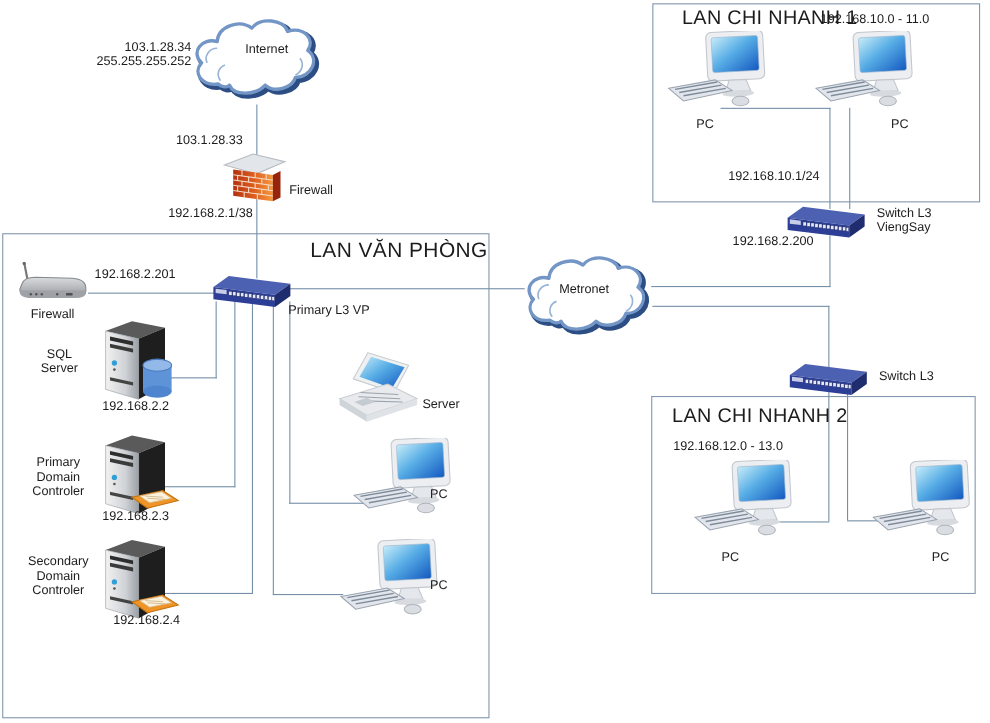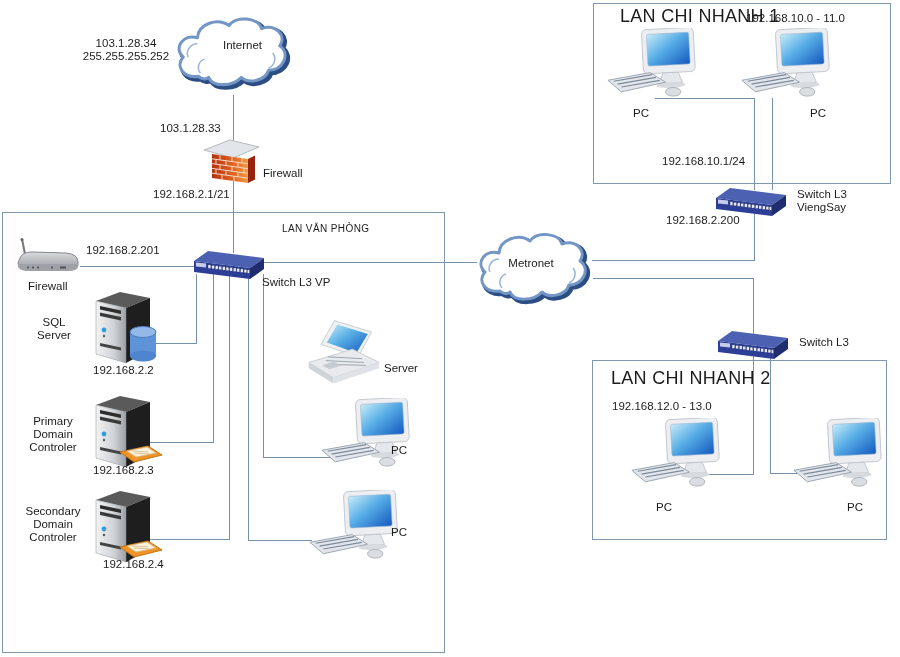--- a/index.html
+++ b/index.html
@@ -3,25 +3,25 @@
 <meta charset="utf-8">
 <style>
   html,body{margin:0;padding:0;background:#ffffff;}
   .canvas{position:relative;width:900px;height:657px;background:#ffffff;
           font-family:"Liberation Sans",sans-serif;color:#1c1c1c;overflow:hidden;}
   .zone{position:absolute;border:1px solid #8097ad;background:transparent;}
   .ln{position:absolute;background:#7590a8;}
   .icon{position:absolute;}
   .lbl{position:absolute;font-size:11.5px;line-height:13px;white-space:nowrap;}
   .multi{white-space:pre-line;text-align:center;}
-  .title{font-size:10px;letter-spacing:.4px;}
+  .title{font-size:19px;letter-spacing:.4px;}
   .title-sm{font-size:18px;letter-spacing:.3px;}
   .notes .lbl{position:static;margin-bottom:3.5px;}
   .notes{position:absolute;left:32px;top:581px;}
-  .ipcol{text-align:center;}
+  .ipcol{text-align:right;}
 </style>
 </head>
 <body>
 
 <svg width="0" height="0" style="position:absolute" aria-hidden="true">
   <defs>
     <linearGradient id="gradScreen" x1="0" y1="0" x2="1" y2="1">
       <stop offset="0" stop-color="#c8ecf8"></stop>
       <stop offset="0.45" stop-color="#58aee6"></stop>
       <stop offset="1" stop-color="#1358c0"></stop>
@@ -259,26 +259,26 @@
     </svg>
 
   <div class="lbl ipcol" style="left:78px;top:37px;width:96px">
     <div>103.1.28.34</div>
     <div>255.255.255.252</div>
   </div>
   <div class="lbl" style="left:200px;top:39px;width:62px;text-align:right">Internet</div>
 
   <div class="lbl" style="left:160px;top:122px">103.1.28.33</div>
   <div class="lbl" style="left:263px;top:167px">Firewall</div>
-  <div class="lbl" style="left:153px;top:188px">192.168.2.1/21</div>
+  <div class="lbl" style="left:153px;top:188px">192.168.2.1/38</div>
 
   <div class="lbl title" style="left:282px;top:222px">LAN VĂN PHÒNG</div>
   <div class="lbl" style="left:86px;top:244px">192.168.2.201</div>
   <div class="lbl" style="left:28px;top:280px">Firewall</div>
-  <div class="lbl" style="left:262px;top:276px">Switch L3 VP</div>
+  <div class="lbl" style="left:262px;top:276px">Primary L3 VP</div>
 
   <div class="lbl multi" style="left:26px;top:316px;width:56px">SQL
 Server</div>
   <div class="lbl" style="left:93px;top:364px">192.168.2.2</div>
 
   <div class="lbl multi" style="left:17px;top:415px;width:72px">Primary
 Domain
 Controler</div>
   <div class="lbl" style="left:93px;top:464px">192.168.2.3</div>
 

